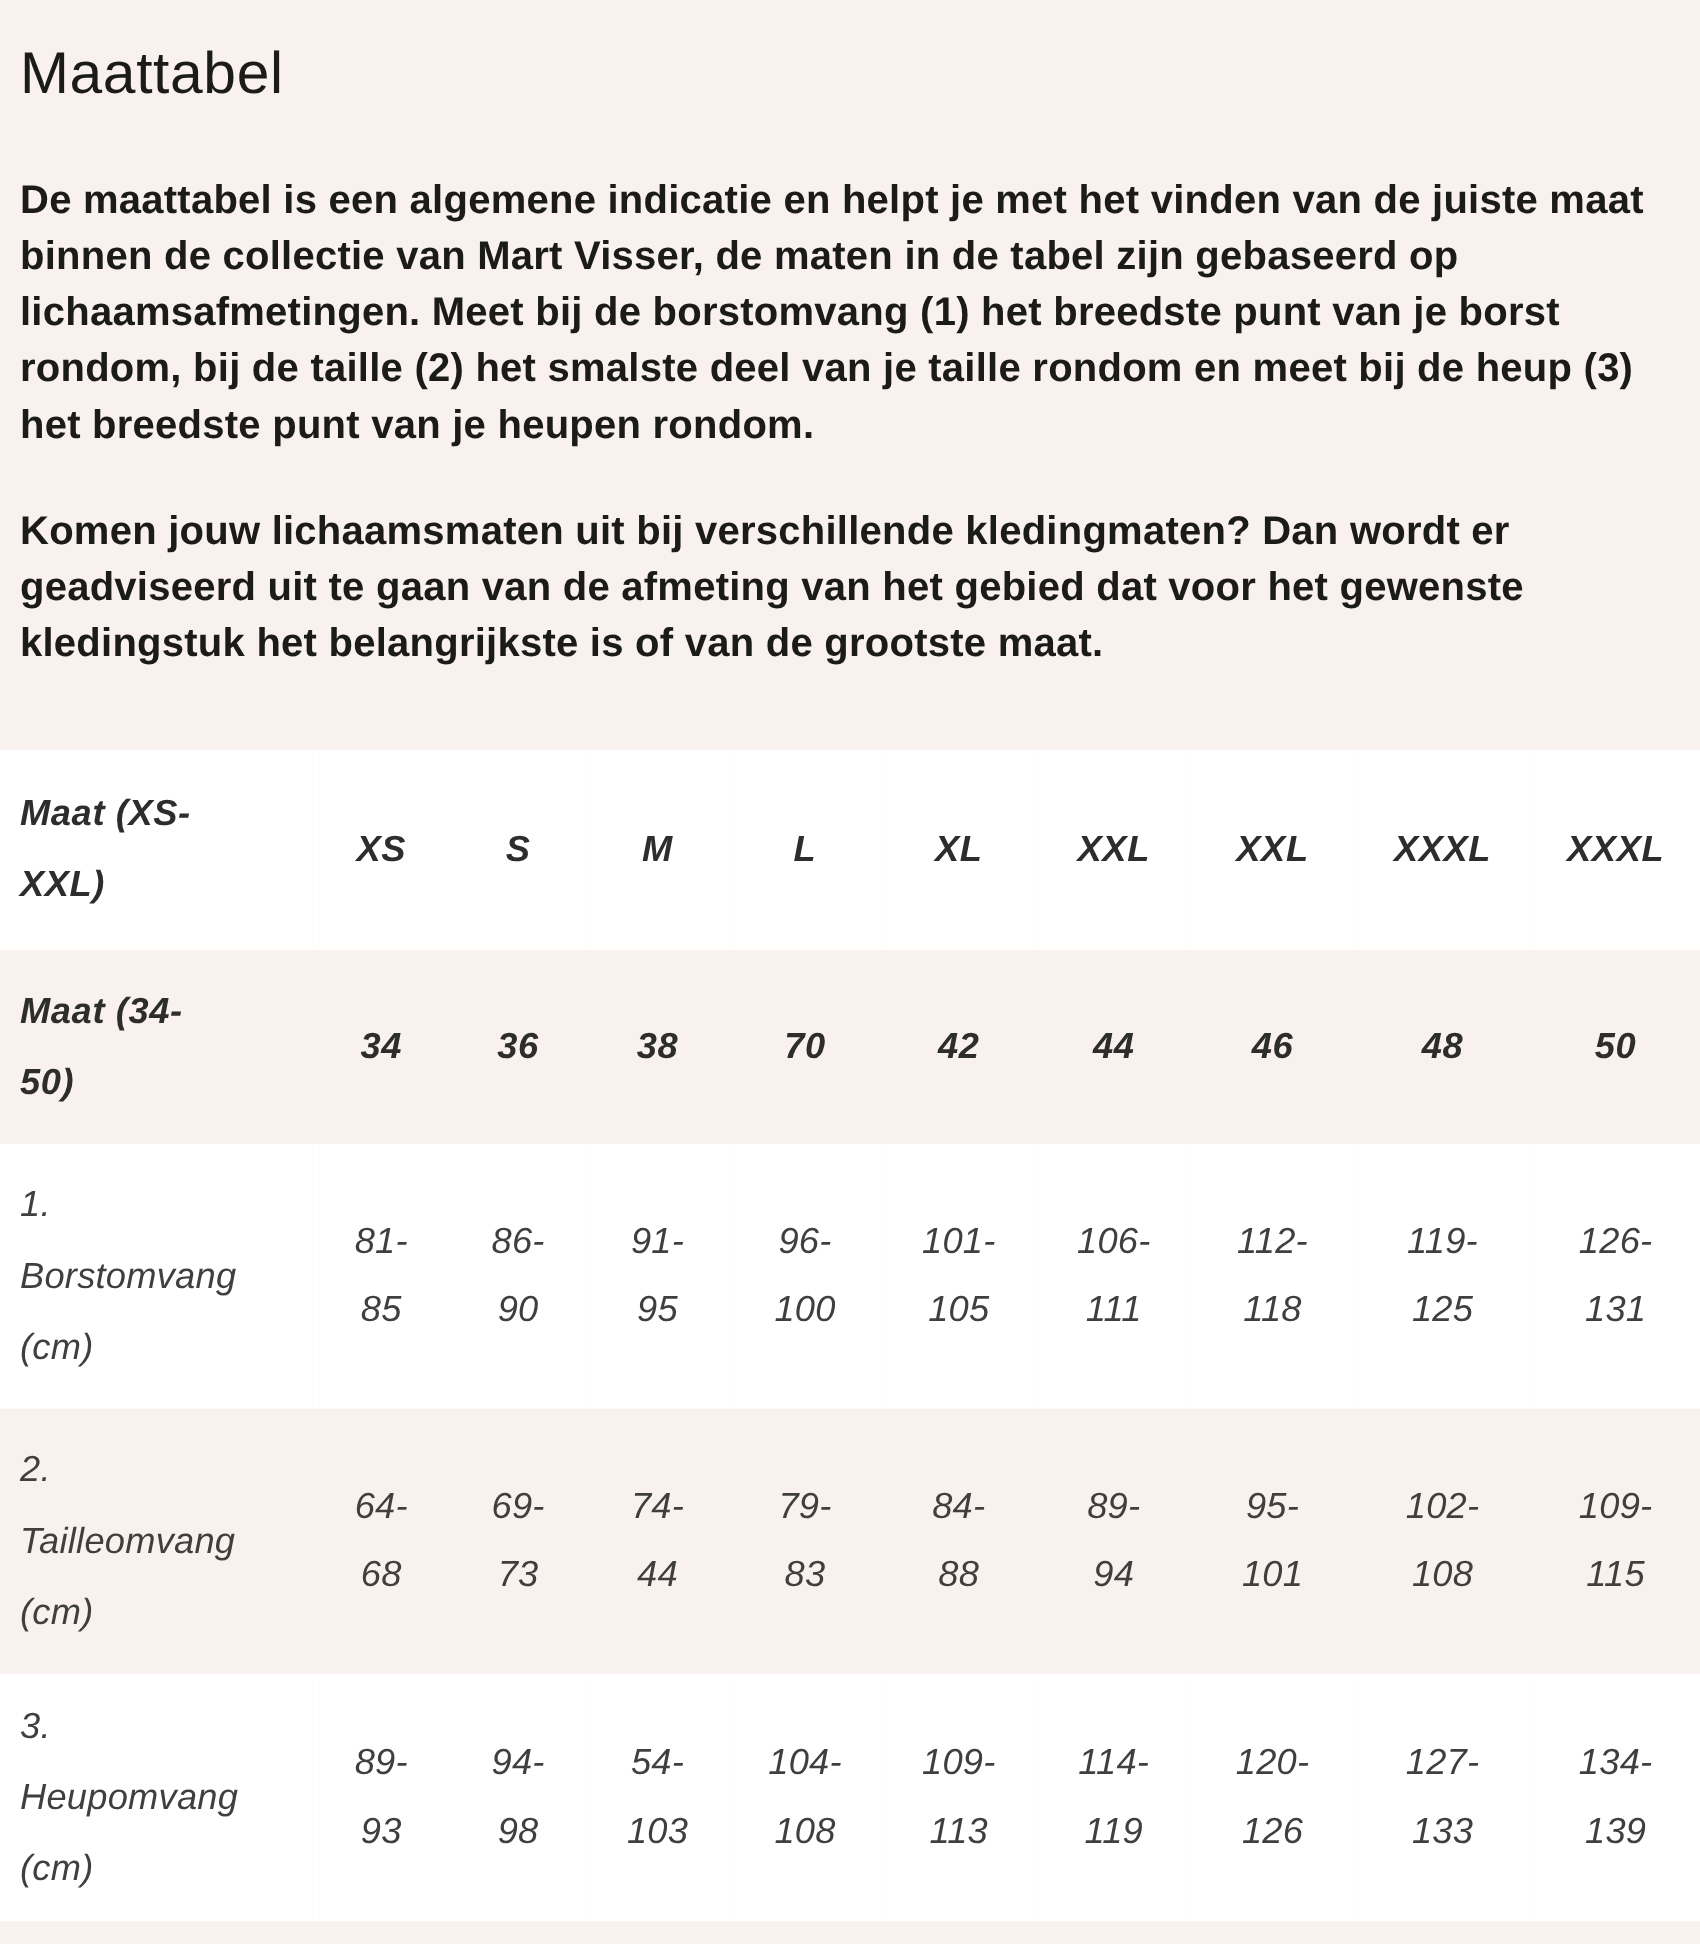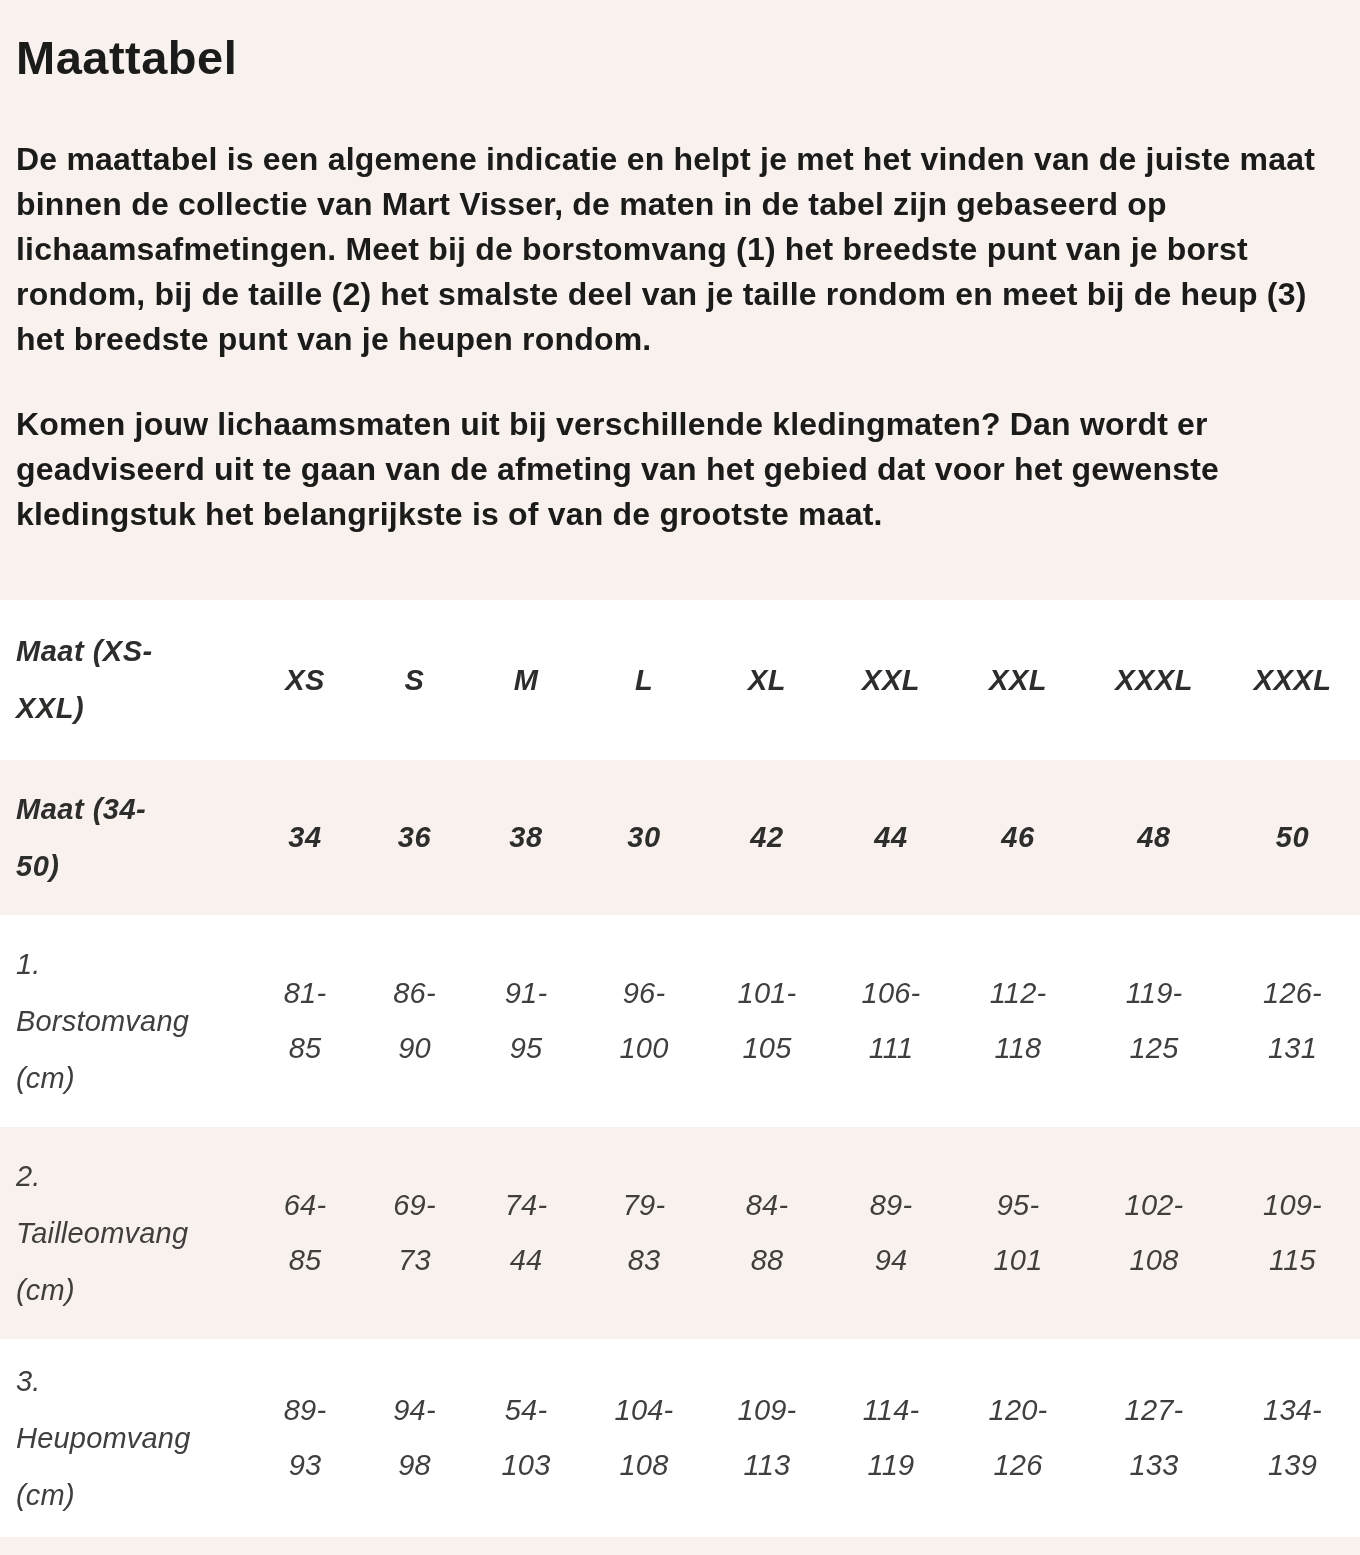--- a/index.html
+++ b/index.html
@@ -25,21 +25,21 @@
   }
   .intro {
     position: absolute;
     top: 0; left: 0; right: 0;
     padding: 34px 24px 0 16px;
   }
   .page-title {
     margin: 0;
     font-size: 47px;
     line-height: 1.0;
-    font-weight: 700;
+    font-weight: 400;
     letter-spacing: 0.5px;
   }
   .intro p {
     margin: 56px 0 0 0;
     max-width: 1300px;
     font-size: 32px;
     font-weight: 700;
     line-height: 45px;
     letter-spacing: 0.2px;
   }
@@ -124,21 +124,21 @@
         <td>XXL</td>
         <td>XXXL</td>
         <td>XXXL</td>
       </tr>
       <tr class="row-pink hdr r2">
         <td class="label">Maat (34-
 50)</td>
         <td>34</td>
         <td>36</td>
         <td>38</td>
-        <td>30</td>
+        <td>70</td>
         <td>42</td>
         <td>44</td>
         <td>46</td>
         <td>48</td>
         <td>50</td>
       </tr>
       <tr class="row-white data r3">
         <td class="label">1.
 Borstomvang
 (cm)</td>
@@ -159,21 +159,21 @@
         <td>119-
 125</td>
         <td>126-
 131</td>
       </tr>
       <tr class="row-pink data r4">
         <td class="label">2.
 Tailleomvang
 (cm)</td>
         <td>64-
-85</td>
+68</td>
         <td>69-
 73</td>
         <td>74-
 44</td>
         <td>79-
 83</td>
         <td>84-
 88</td>
         <td>89-
 94</td>

